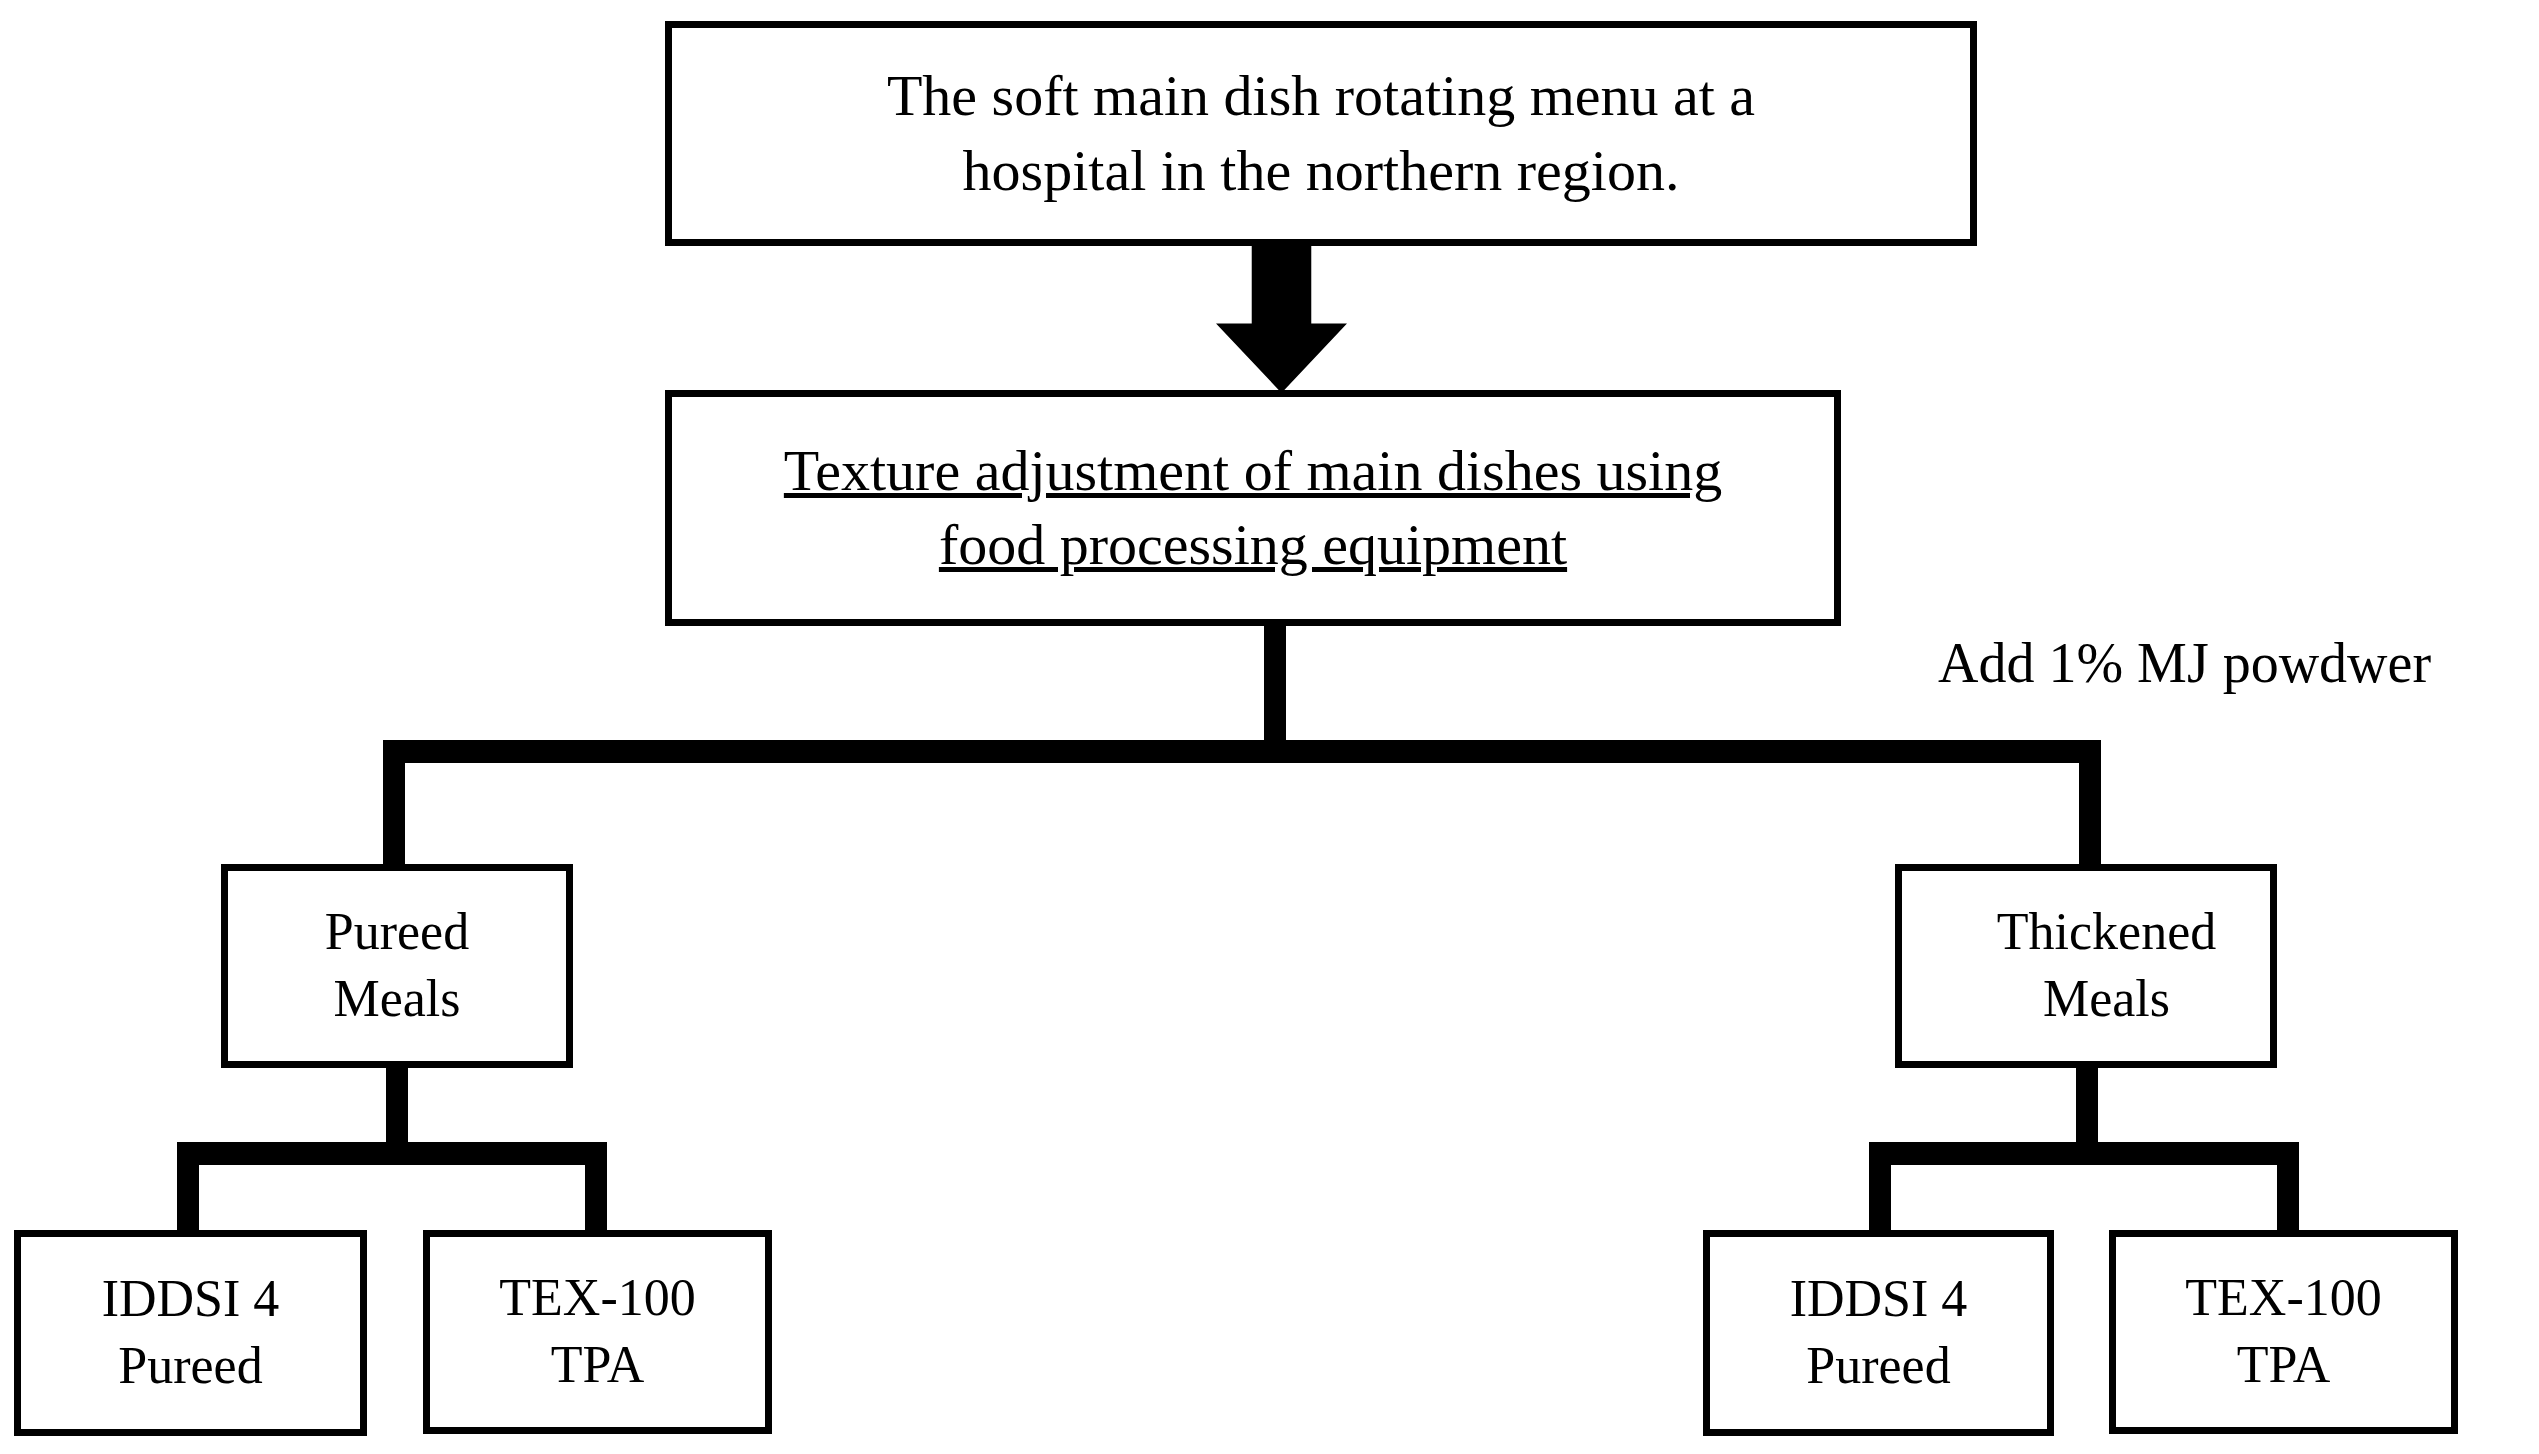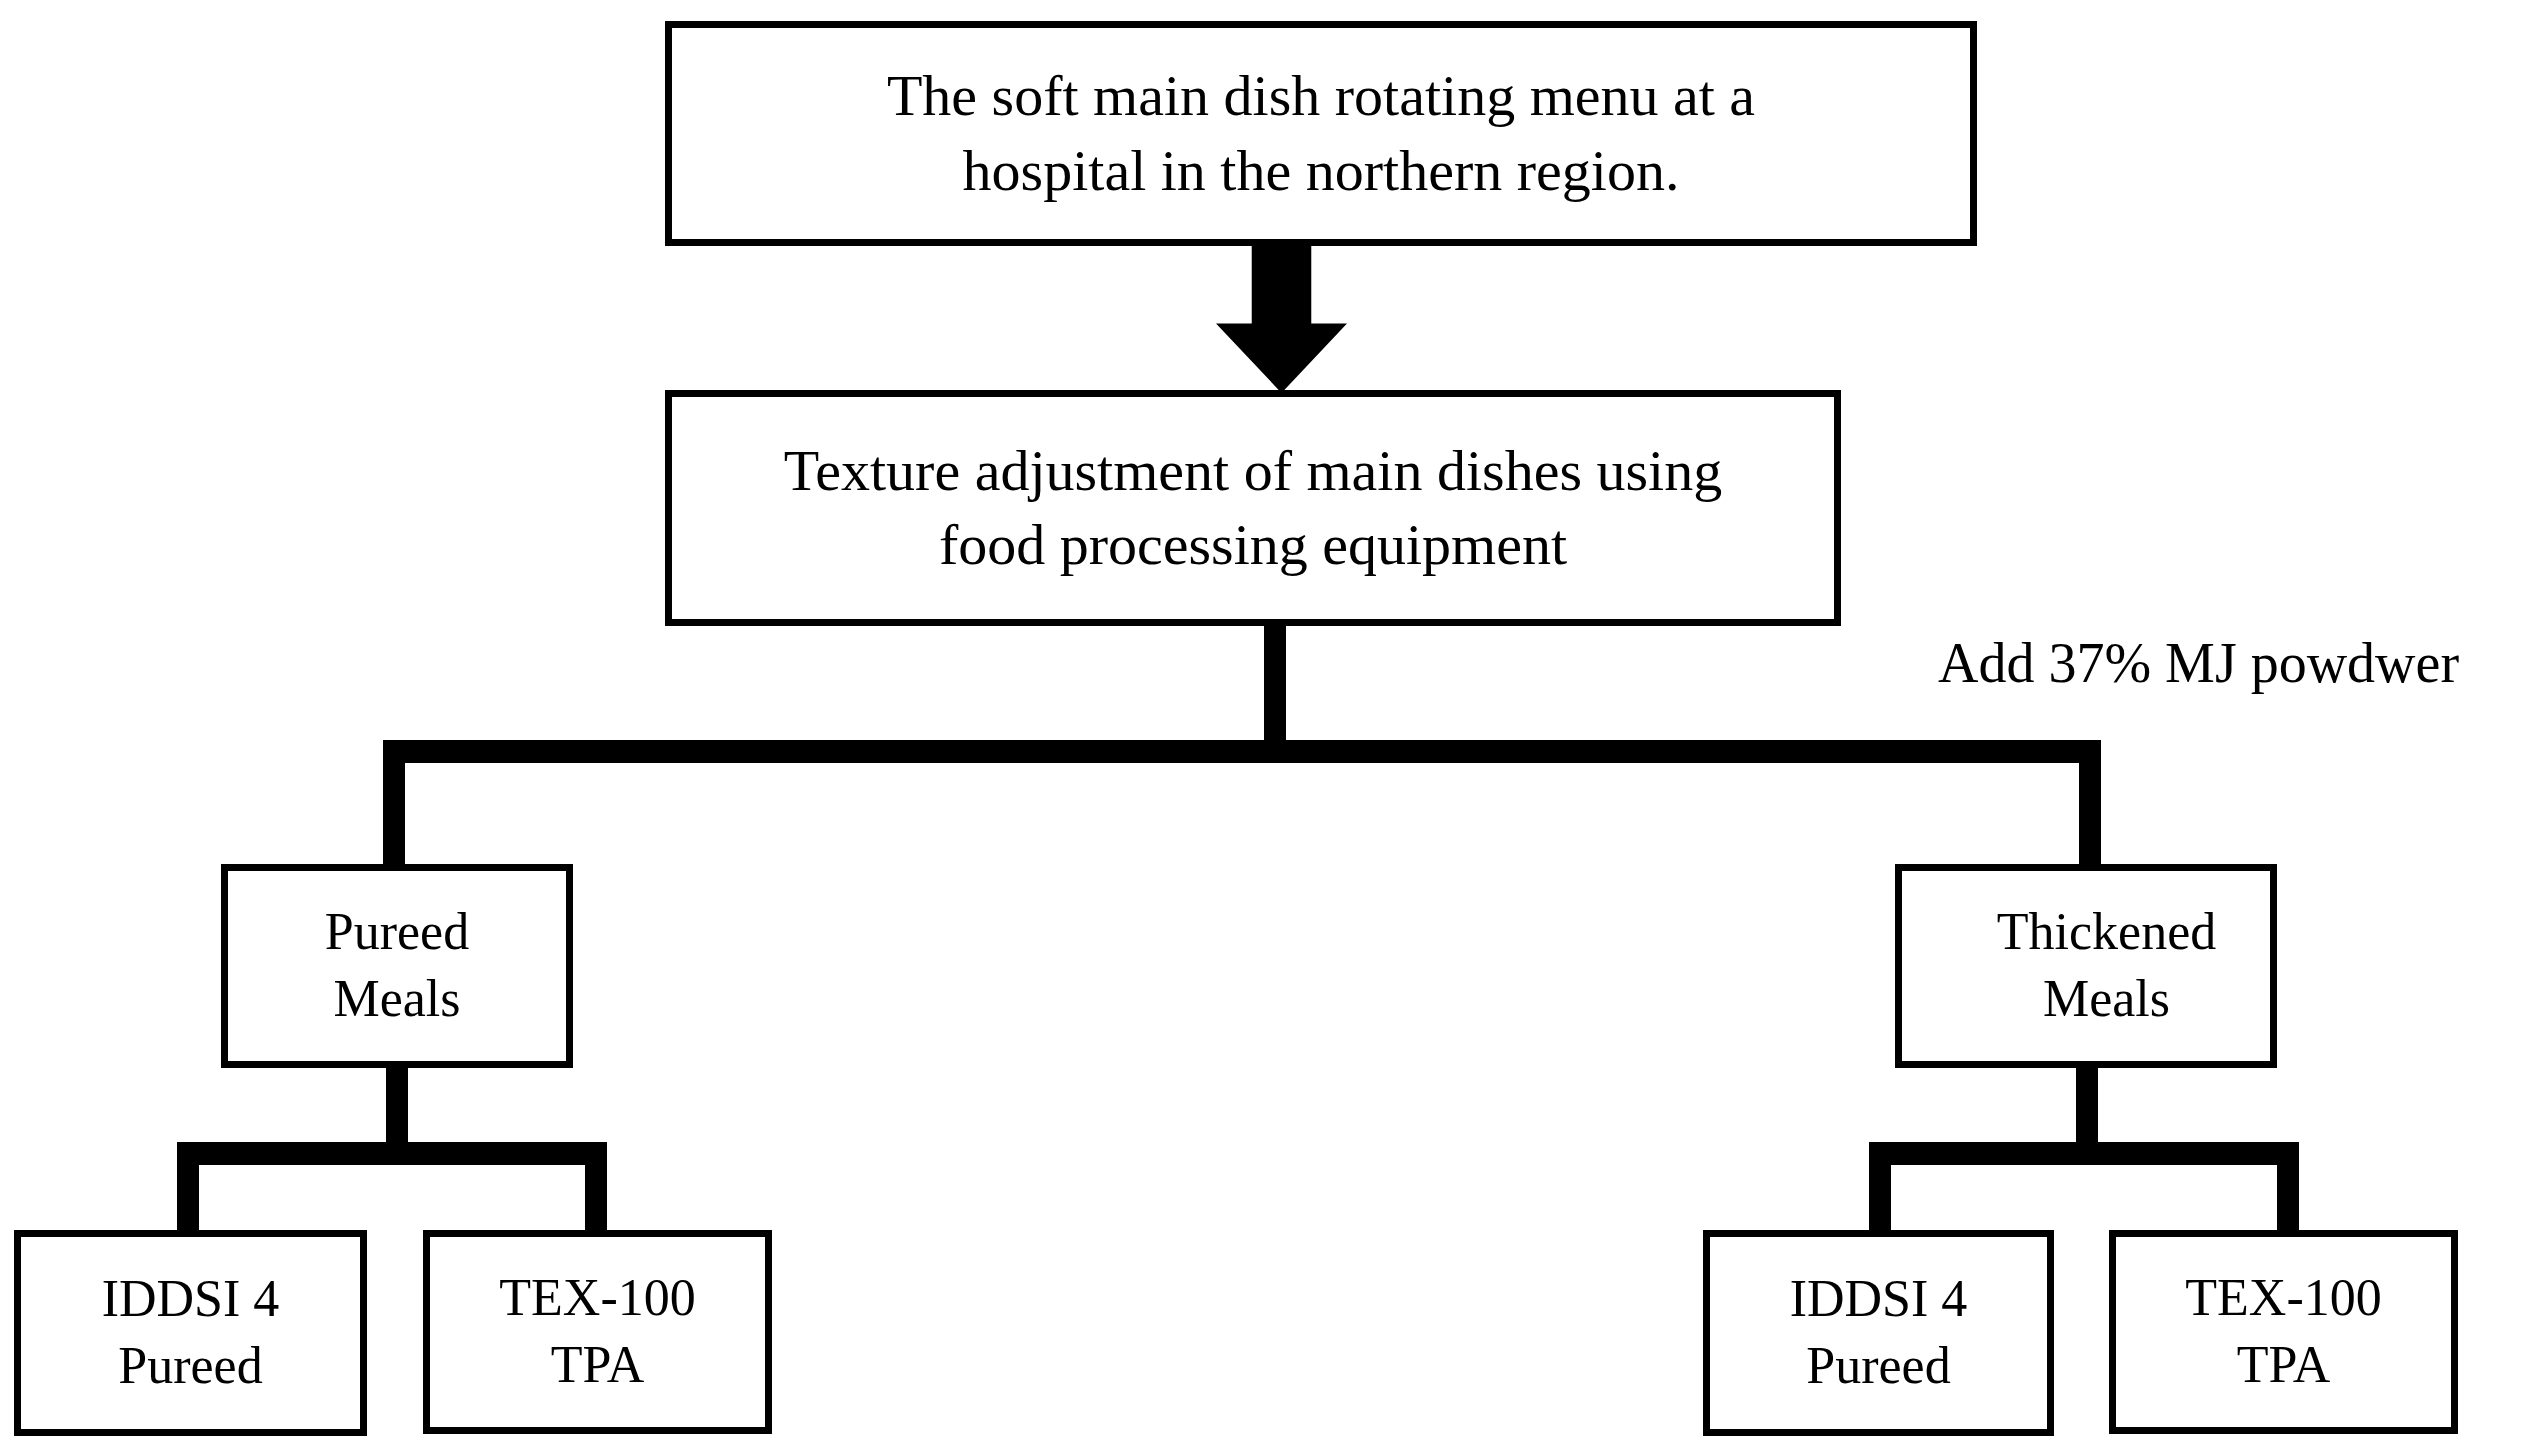--- a/index.html
+++ b/index.html
@@ -36,20 +36,21 @@
     white-space: pre-line;
   }
   
   #node-source {
     left: 665px; top: 21px; width: 1312px; height: 225px;
     font-size: 58px;
   }
   #node-process {
     left: 665px; top: 390px; width: 1176px; height: 236px;
     font-size: 58px;
+    text-decoration: underline;
   }
   #node-pureed-meals {
     left: 221px; top: 864px; width: 352px; height: 204px;
     font-size: 52px;
   }
   #node-thickened-meals {
     left: 1895px; top: 864px; width: 382px; height: 204px;
     font-size: 52px;
     padding-left: 41px;
   }
@@ -138,21 +139,21 @@
   <div class="node" id="node-process">
     <span class="node-text">Texture adjustment of main dishes using
 food processing equipment</span>
   </div>
 
   <div class="conn" id="conn-process-stem"></div>
   <div class="conn" id="conn-split-bar"></div>
   <div class="conn" id="conn-drop-left"></div>
   <div class="conn" id="conn-drop-right"></div>
 
-  <div id="edge-label-mj">Add 37% MJ powdwer</div>
+  <div id="edge-label-mj">Add 1% MJ powdwer</div>
 
   <div class="node" id="node-pureed-meals">
     <span class="node-text">Pureed
 Meals</span>
   </div>
 
   <div class="node" id="node-thickened-meals">
     <span class="node-text">Thickened
 Meals</span>
   </div>

